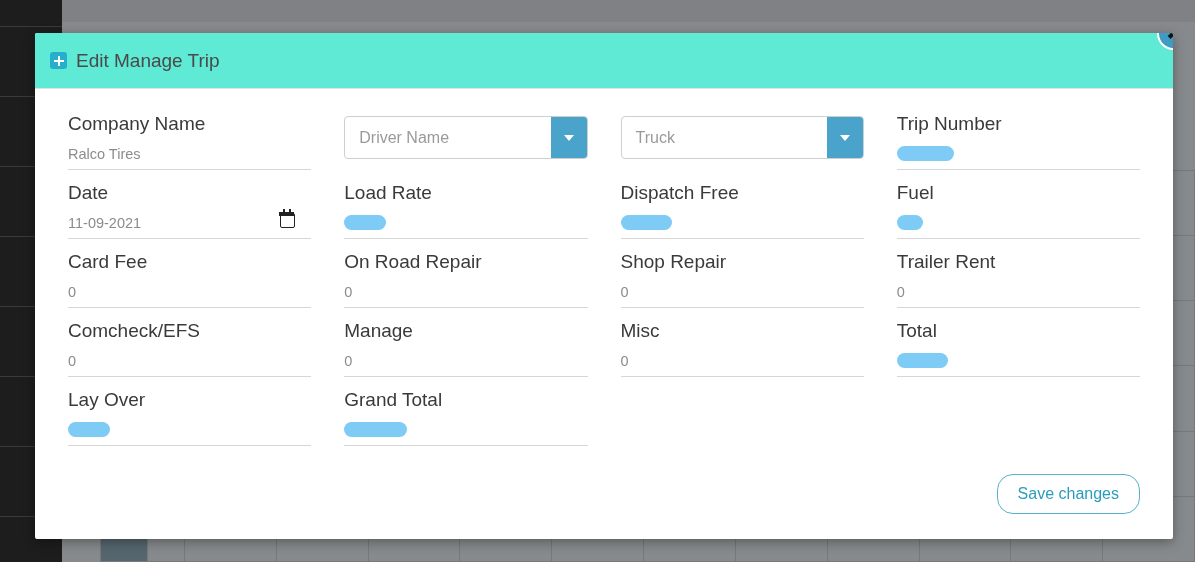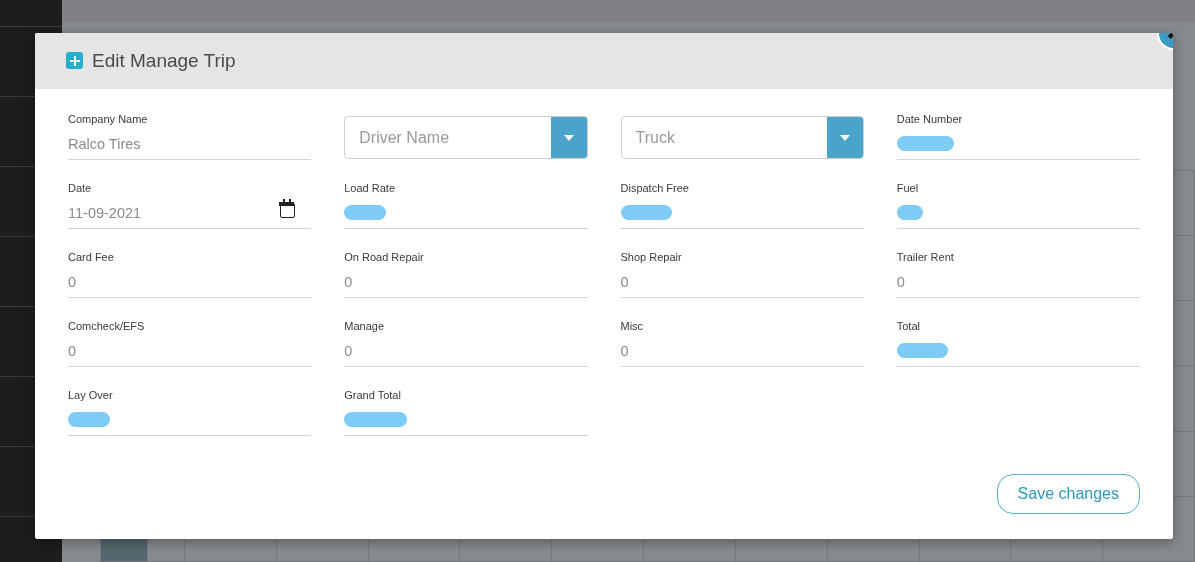--- a/index.html
+++ b/index.html
@@ -80,25 +80,25 @@
     left: 35px; top: 33px;
     width: 1138px;
     height: 506px;
     background: #ffffff;
     box-shadow: 0 3px 12px rgba(0,0,0,0.35);
     border-radius: 2px;
     overflow: hidden;
   }
   .modal-header {
     height: 56px;
-    background: #e5e5e5;
+    background: #5eead4;
     border-bottom: 1px solid #e2e2e2;
     display: flex;
     align-items: center;
-    padding-left: 31px;
+    padding-left: 15px;
     box-sizing: border-box;
   }
   .header-icon {
     width: 17px; height: 17px;
     background: #26aecd;
     border-radius: 3px;
     position: relative;
     margin-right: 9px;
     flex: 0 0 auto;
   }
@@ -151,21 +151,21 @@
     column-gap: 33px;
     row-gap: 0;
   }
 
   .field {
     height: 69px;
     box-sizing: border-box;
     position: relative;
   }
   .field-label {
-    font-size: 11px;
+    font-size: 19px;
     color: #3a3a3a;
     line-height: 1.2;
     margin-bottom: 10px;
     white-space: nowrap;
   }
   .field-value-wrap {
     position: relative;
     border-bottom: 1px solid #d6d6d6;
     padding-bottom: 15px;
     height: 24px;
@@ -427,21 +427,21 @@
         <div class="select-field">
           <div class="select-box">
             <div class="select-text">Truck</div>
             <div class="select-arrow-btn">
               <span class="caret"></span>
             </div>
           </div>
         </div>
 
         <div class="field">
-          <div class="field-label">Date Number</div>
+          <div class="field-label">Trip Number</div>
           <div class="field-value-wrap">
             <div class="field-value"></div>
             <div class="redaction w-wide"></div>
           </div>
         </div>
 
         <div class="field">
           <div class="field-label">Date</div>
           <div class="field-value-wrap">
             <div class="field-value">11-09-2021</div>

